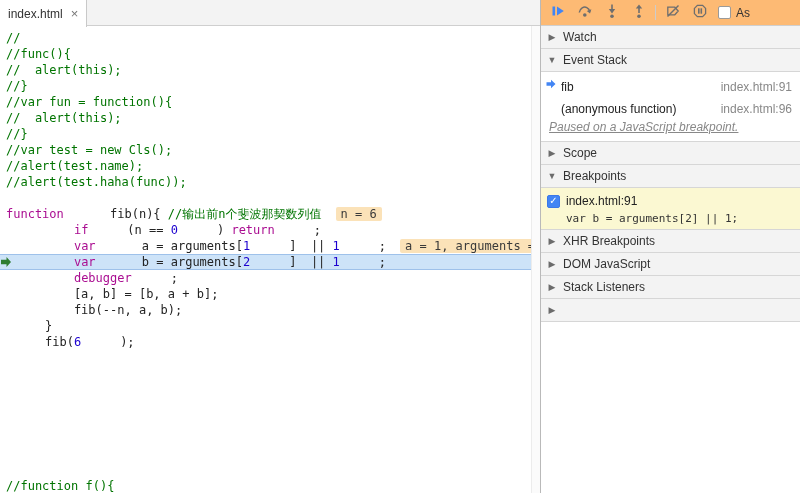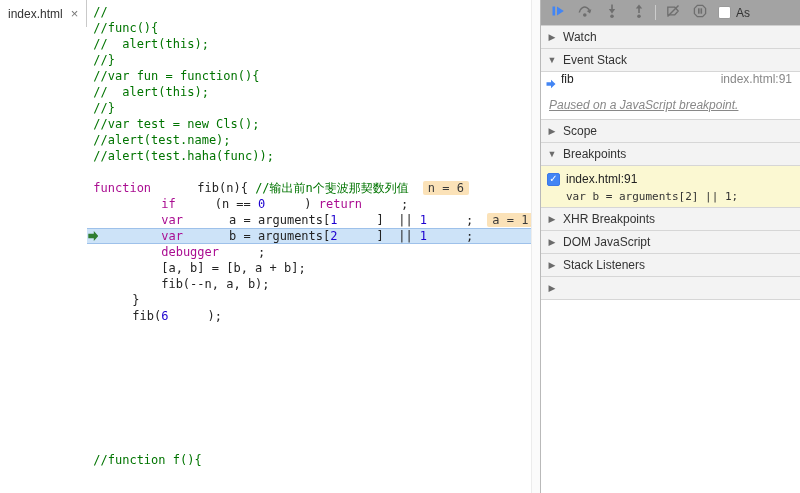--- a/index.html
+++ b/index.html
@@ -2,21 +2,21 @@
 <html style="--accent-blue: #4285f4; --keyword: #aa0d91; --comment: #007400; --number: #1c00cf; --exec-line-bg: #cde3f8; --inline-eval-bg: #fbe2b8; --breakpoint-bg: #fbf8d2;"><head>
 <meta charset="utf-8">
 <style>
   * { margin:0; padding:0; box-sizing:border-box; }
   html,body { width:800px; height:493px; overflow:hidden; background:#fff;
     font-family:"Liberation Sans", sans-serif; font-size:12px; color:#222; }
   .app { display:flex; width:800px; height:493px; }
 
   
   .editor-pane { width:541px; min-width:541px; border-right:1px solid #b9b9b9;
-    display:flex; flex-direction:row; background:#fff; }
+    display:flex; flex-direction:column; background:#fff; }
   .tabbar { height:26px; background:#f3f3f3; border-bottom:1px solid #cfcfcf;
     display:flex; align-items:flex-start; overflow:visible; }
   .tab { height:27px; margin-bottom:-1px; position:relative; z-index:2;
     background:#fff; border-right:1px solid #c9c9c9;
     display:flex; align-items:center; gap:8px; padding:0 8px; color:#333; }
   .tab-close { color:#777; font-size:13px; line-height:1; cursor:default; }
 
   .code-scroll { flex:1; display:flex; overflow:hidden; position:relative; }
   .code-area { flex:1; padding-top:4px; font-family:"DejaVu Sans Mono", monospace;
     font-size:12px; line-height:16px; white-space:pre; overflow:hidden; }
@@ -29,37 +29,37 @@
     box-shadow: inset 0 1px 0 #9ec1ea, inset 0 -1px 0 #9ec1ea; }
   .exec-arrow { position:absolute; left:1px; top:3px; width:10px; height:10px;
     background:#2f7d31;
     clip-path:polygon(0 28%,55% 28%,55% 0,100% 50%,55% 100%,55% 72%,0 72%); }
   .inline-eval { background:var(--inline-eval-bg,#fbe2b8); color:#3a3a3a;
     margin-left:14px; padding:0 5px; border-radius:2px;margin-top:19px; }
   .scrollbar { width:9px; background:#fbfbfb; border-left:1px solid #ececec; }
 
   
   .sidebar { flex:1; display:flex; flex-direction:column; background:#fff; overflow:hidden; }
-  .toolbar { height:26px; min-height:26px; background:#a3a3a3; border-bottom:1px solid #cfcfcf;
+  .toolbar { height:26px; min-height:26px; background:#fdba74; border-bottom:1px solid #cfcfcf;
     display:flex; align-items:center; padding:0 3px; }
   .tb-btn { width:27px; height:24px; display:flex; align-items:center; justify-content:center; }
   .tb-sep { width:1px; height:15px; background:#ccc; margin:0 3px; }
   .async { display:flex; align-items:center; gap:5px; margin-left:5px; color:#333;
     white-space:nowrap; overflow:hidden; }
   .cb { width:13px; height:13px; border:1px solid #9a9a9a; border-radius:2px; background:#fff;
     display:inline-flex; align-items:center; justify-content:center;
     font-size:10px; line-height:1; flex:none; }
   .cb.checked { background:var(--accent-blue,#4285f4); border-color:#3b78e7; color:#fff; }
 
   .sections { flex:1; overflow:hidden; }
   .section-header { display:flex; align-items:center; gap:6px; padding:0 6px; height:23px;
     background:#f3f3f3; border-bottom:1px solid #d6d6d6; color:#333; }
   .disclosure { color:#6b6b6b; font-size:9px; width:10px; text-align:center; flex:none; }
   .content { border-bottom:1px solid #d6d6d6; background:#fff; }
-  .frame-row { height:22px; display:flex; align-items:flex-start; padding:0 8px 0 20px; position:relative; }
+  .frame-row { height:22px; display:flex; align-items:flex-end; padding:0 8px 0 20px; position:relative; }
   .frame-arrow { position:absolute; left:5px; top:6px; width:10px; height:10px; }
   .frame-name { flex:1; white-space:nowrap; overflow:hidden; text-overflow:ellipsis; color:#222; }
   .frame-loc { color:#888; margin-left:8px; flex:none; }
   .paused-note { padding:4px 8px 7px 8px; color:#888; font-style:italic;text-decoration:underline; }
   .bp-block { background:var(--breakpoint-bg,#fbf8d2); padding:4px 6px 4px 6px; }
   .bp-row { display:flex; align-items:center; gap:6px; height:18px; }
   .bp-loc { color:#222; }
   .bp-code { font-family:"DejaVu Sans Mono", monospace; font-size:11px; color:#333;
     padding:2px 0 0 19px; white-space:pre; overflow:hidden; }
 </style>
@@ -139,20 +139,24 @@
           <span>Event Stack</span>
         </div>
         <div class="content">
           <div class="frame-row">
             <span class="frame-arrow"><svg width="10" height="10" viewBox="0 0 10 10">
                 <path d="M0.5 3.2 H5 V0.8 L9.5 5 L5 9.2 V6.8 H0.5 Z" fill="#4285f4"></path>
               </svg></span>
             <span class="frame-name">fib</span>
             <span class="frame-loc">index.html:91</span>
           </div>
+          <div class="frame-row">
+            <span class="frame-name">(anonymous function)</span>
+            <span class="frame-loc">index.html:96</span>
+          </div>
           <div class="paused-note">Paused on a JavaScript breakpoint.</div>
         </div>
         <div class="section-header">
           <span class="disclosure">▶</span>
           <span>Scope</span>
         </div>
         <div class="section-header">
           <span class="disclosure">▼</span>
           <span>Breakpoints</span>
         </div>

